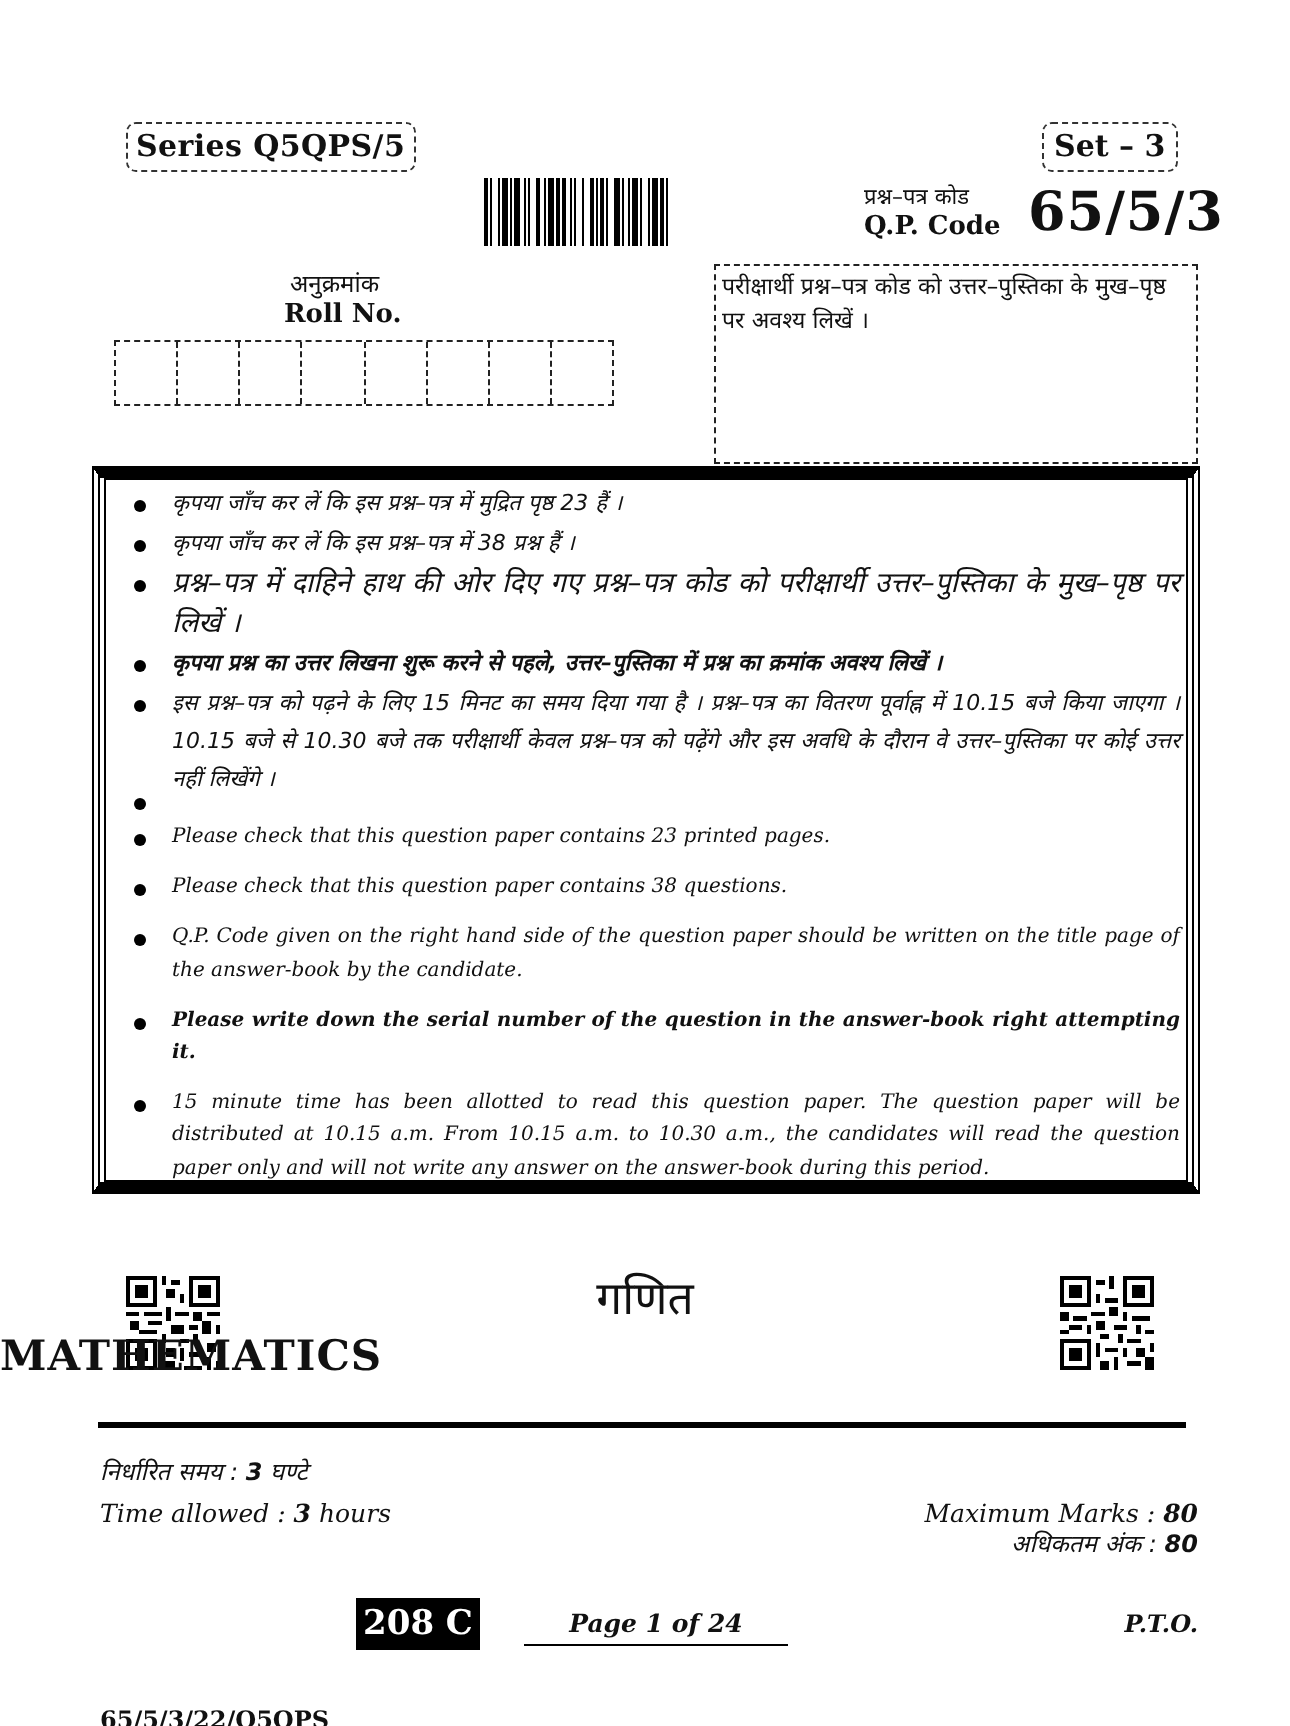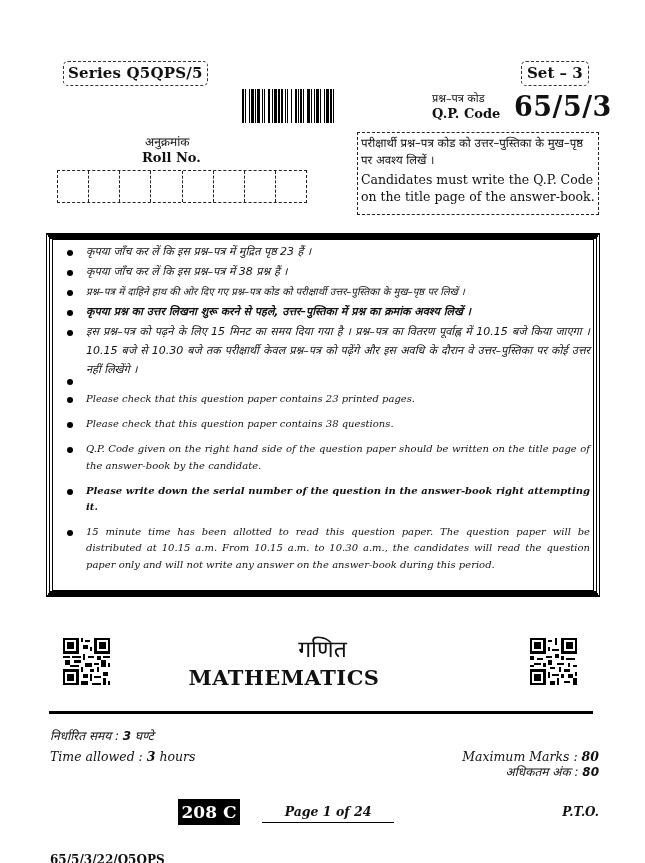--- a/index.html
+++ b/index.html
@@ -11,39 +11,39 @@
     .barcode span { display: block; height: 100%; }
     .qp-label { left: 432px; top: 91px; text-align: left; line-height: 15px; }
     .qp-label .hi { font-size: 11px; font-family: "DejaVu Sans", sans-serif; }
     .qp-label .en { font-size: 13px; font-weight: bold; }
     .qp-code { left: 514px; top: 91px; font-size: 27px; font-weight: bold; letter-spacing: 0.5px; }
     .roll-hi { left: 145px; top: 133px; font-size: 12px; font-family: "DejaVu Sans", sans-serif; }
     .roll-en { left: 142px; top: 150px; font-size: 13px; font-weight: bold; }
     .roll-grid { left: 57px; top: 170px; width: 250px; height: 33px; border: 1.5px dashed #222; display: flex; box-sizing: border-box; }
     .roll-grid .cell { flex: 1; border-right: 1.2px dashed #222; }
     .roll-grid .cell:last-child { border-right: none; }
-    .cand-box { left: 357px; top: 132px; width: 242px; height: 83px; border: 1.5px dashed #222; box-sizing: border-box; padding: 2px 3px; font-size: 12.5px; line-height: 17px; }
+    .cand-box { left: 357px; top: 132px; width: 242px; height: 100px; border: 1.5px dashed #222; box-sizing: border-box; padding: 2px 3px; font-size: 12.5px; line-height: 17px; }
     .cand-box .hi { font-family: "DejaVu Sans", sans-serif; font-size: 11.5px; }
     .instr-box { left: 46px; top: 233px; width: 554px; height: 364px; box-sizing: border-box; }
     .instr-box .outer { position: absolute; inset: 0; border-top: 6px solid #000; border-bottom: 6px solid #000; border-left: 4px double #000; border-right: 4px double #000; }
     .instr-box .inner { position: absolute; left: 6px; right: 6px; top: 6px; bottom: 6px; border: 1px solid #000; }
     .instr-list { position: absolute; left: 14px; right: 10px; top: 9px; margin: 0; padding: 0; list-style: none; }
     .instr-list li { position: relative; padding-left: 26px; font-style: italic; text-align: justify; }
     .instr-list li::before { content: ""; position: absolute; left: 7px; width: 6px; height: 6px; border-radius: 50%; background: #000; }
     .instr-list li.hi { font-family: "DejaVu Sans", sans-serif; font-size: 11px; line-height: 20px; }
     .instr-list li.hi::before { top: 8px; }
     .instr-list li.en { font-family: "DejaVu Serif", serif; font-size: 10px; line-height: 16.2px; margin-top: 9px; }
     .instr-list li.en::before { top: 6px; }
     .instr-list li.bold { font-weight: bold; }
     .gap-hi-en { height: 3px; }
     .qr { width: 47px; height: 47px; }
     .qr-left { left: 63px; top: 638px; }
     .qr-right { left: 530px; top: 638px; }
     .subject-hi { left: 0; width: 645px; top: 632px; text-align: center; font-size: 23px; font-family: "DejaVu Sans", sans-serif; }
-    .subject-en { left: 0; width: 568px; top: 665px; text-align: center; font-size: 21px; font-weight: bold; letter-spacing: 0.5px; }
+    .subject-en { left: 0; width: 568px; top: 665px; text-align: left; font-size: 21px; font-weight: bold; letter-spacing: 0.5px; }
     .hr { left: 49px; top: 711px; width: 544px; height: 2.5px; background: #000; }
     .time-hi { left: 50px; top: 727px; font-size: 12px; font-style: italic; font-family: "DejaVu Sans", sans-serif; }
     .time-en { left: 50px; top: 749px; font-size: 12.5px; font-style: italic; }
     .marks-hi { right: 46px; top: 727px; font-size: 12px; font-style: italic; font-family: "DejaVu Sans", sans-serif; text-align: right; margin-top: 36px; }
     .marks-en { right: 46px; top: 749px; font-size: 12.5px; font-style: italic; text-align: right; }
     b.num { font-weight: bold; }
     .footer-code { left: 50px; top: 805px; font-size: 12px; font-weight: bold; margin-top: 48px; }
     .footer-badge { left: 178px; top: 799px; width: 62px; height: 26px; background: #000; color: #fff; font-size: 17px; font-weight: bold; text-align: center; line-height: 26px; }
     .footer-page { left: 262px; top: 802px; width: 132px; height: 20px; border-bottom: 1.5px solid #000; text-align: center; font-size: 12.5px; font-weight: bold; font-style: italic; line-height: 20px; }
     .footer-pto { right: 46px; top: 805px; font-size: 12px; font-weight: bold; font-style: italic; }
@@ -129,30 +129,29 @@
   <div class="cell"></div>
   <div class="cell"></div>
   <div class="cell"></div>
   <div class="cell"></div>
   <div class="cell"></div>
   <div class="cell"></div>
 </div>
 
 <div class="abs cand-box">
   <div class="hi">परीक्षार्थी प्रश्न–पत्र कोड को उत्तर–पुस्तिका के मुख–पृष्ठ पर अवश्य लिखें ।</div>
-  <div class="en" style="margin-top:2px;">Candidates must write the Q.P. Code on the title page of the answer-book.</div>
 </div>
 
 <div class="abs instr-box">
   <div class="outer"></div>
   <div class="inner"></div>
   <ul class="instr-list">
     <li class="hi">कृपया जाँच कर लें कि इस प्रश्न–पत्र में मुद्रित पृष्ठ 23 हैं ।</li>
     <li class="hi">कृपया जाँच कर लें कि इस प्रश्न–पत्र में 38 प्रश्न हैं ।</li>
-    <li class="hi" style="font-size:10px;">प्रश्न–पत्र में दाहिने हाथ की ओर दिए गए प्रश्न–पत्र कोड को परीक्षार्थी उत्तर–पुस्तिका के मुख–पृष्ठ पर लिखें ।</li>
+    <li class="hi" style="font-size:14px;">प्रश्न–पत्र में दाहिने हाथ की ओर दिए गए प्रश्न–पत्र कोड को परीक्षार्थी उत्तर–पुस्तिका के मुख–पृष्ठ पर लिखें ।</li>
     <li class="hi bold">कृपया प्रश्न का उत्तर लिखना शुरू करने से पहले, उत्तर–पुस्तिका में प्रश्न का क्रमांक अवश्य लिखें ।</li>
     <li class="hi" style="line-height:19px;">इस प्रश्न–पत्र को पढ़ने के लिए 15 मिनट का समय दिया गया है । प्रश्न–पत्र का वितरण पूर्वाह्न में 10.15 बजे किया जाएगा । 10.15 बजे से 10.30 बजे तक परीक्षार्थी केवल प्रश्न–पत्र को पढ़ेंगे और इस अवधि के दौरान वे उत्तर–पुस्तिका पर कोई उत्तर नहीं लिखेंगे ।</li>
     <li class="gap-hi-en" style="padding:0;"></li>
     <li class="en"><span>Please check that this question paper contains 23 printed pages.</span></li>
     <li class="en"><span>Please check that this question paper contains 38 questions.</span></li>
     <li class="en"><span>Q.P. Code given on the right hand side of the question paper should be written on the title page of the answer-book by the candidate.</span></li>
     <li class="en bold"><span>Please write down the serial number of the question in the answer-book right attempting it.</span></li>
     <li class="en"><span>15 minute time has been allotted to read this question paper. The question paper will be distributed at 10.15 a.m. From 10.15 a.m. to 10.30 a.m., the candidates will read the question paper only and will not write any answer on the answer-book during this period.</span></li>
   </ul>
 </div>

